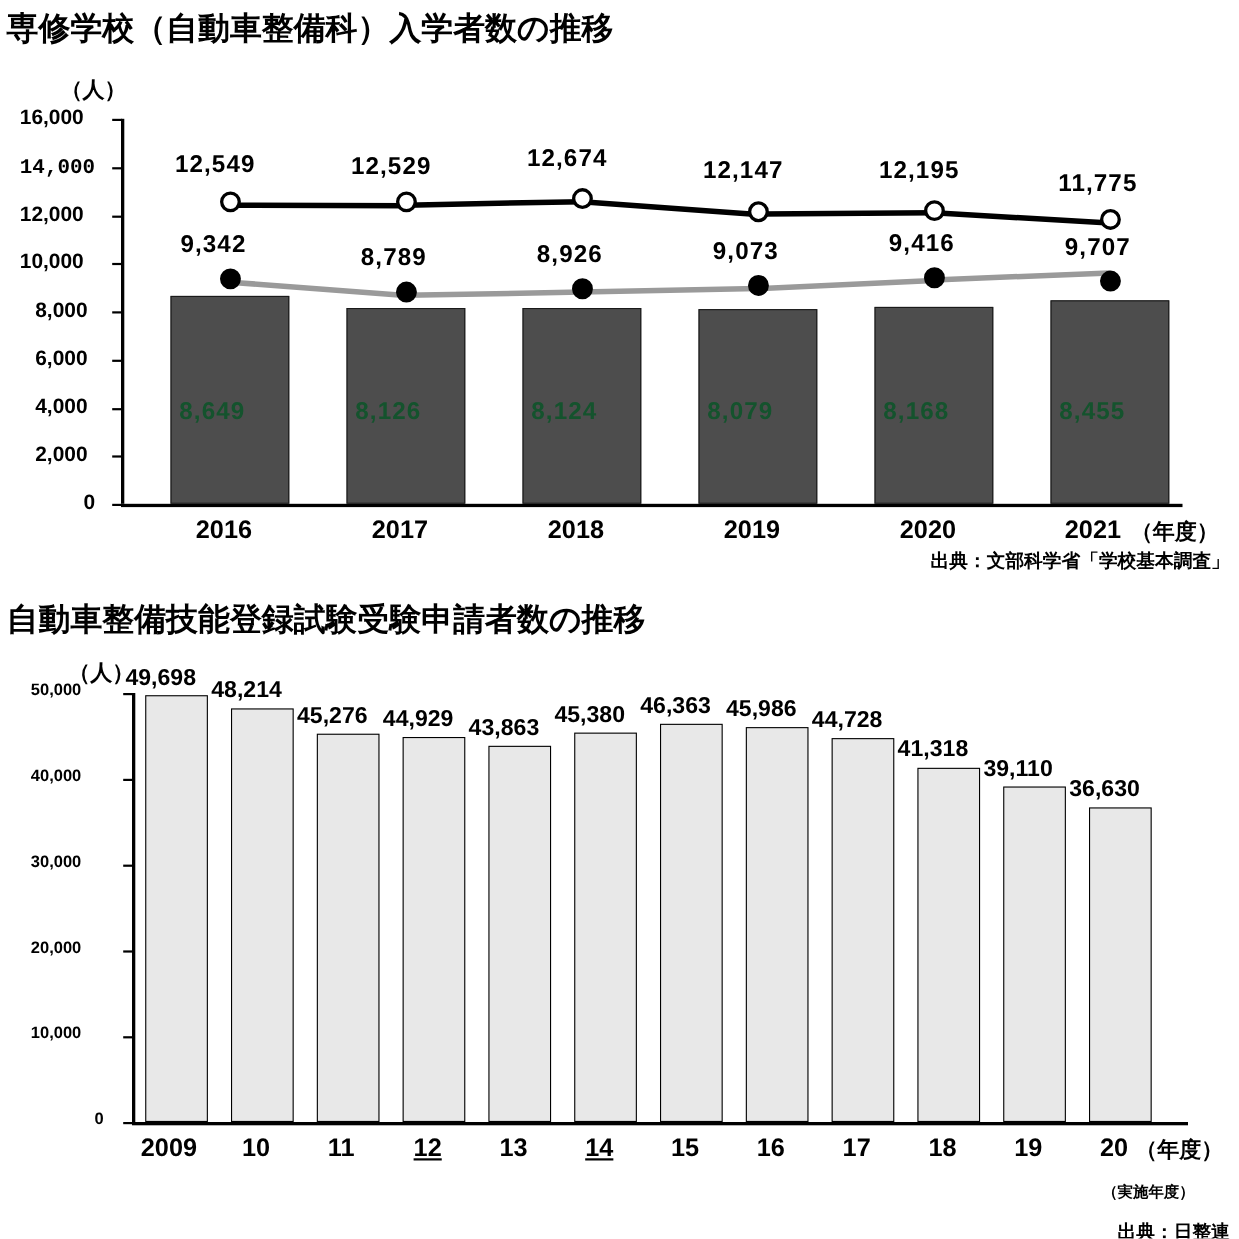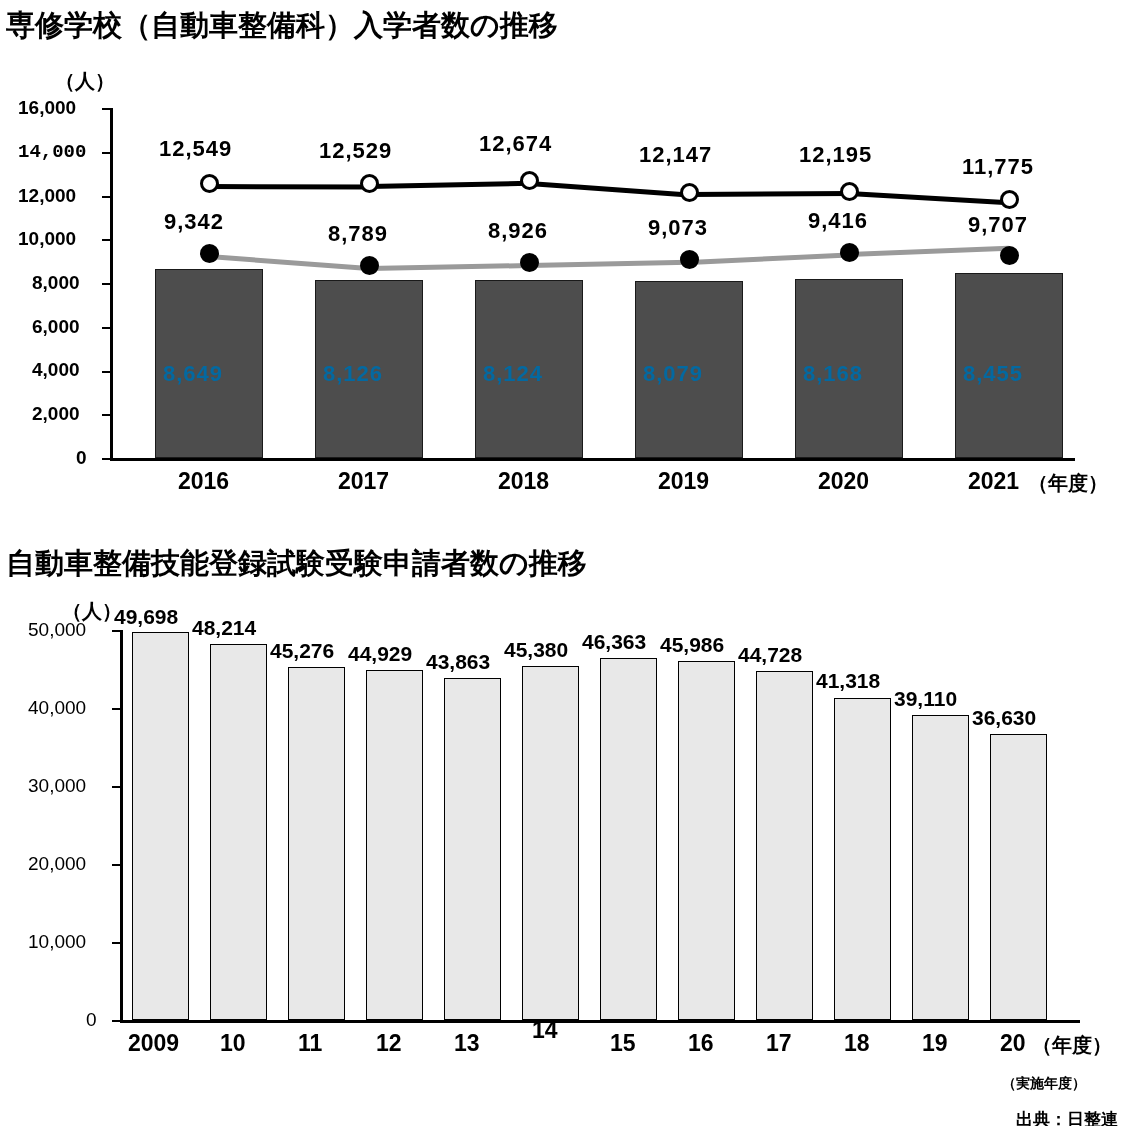--- a/index.html
+++ b/index.html
@@ -40,39 +40,39 @@
 
   
   #c1-plot{position:absolute;left:110px;top:108px;width:965px;height:350px;}
   #c1-plot .axis-y{position:absolute;left:0;top:0;width:3px;height:350px;background:#000;}
   #c1-plot .axis-x{position:absolute;left:0;top:350px;width:965px;height:3px;background:#000;}
   .ytick{position:absolute;left:-8px;width:9px;height:2px;background:#000;}
   .c1-ylab{position:absolute;font-size:19px;font-weight:bold;white-space:nowrap;}
 
   .bar{position:absolute;bottom:0;background:#4d4d4d;border:1px solid #1a1a1a;box-sizing:border-box;}
   .bar-val{
-    position:absolute;font-size:22px;font-weight:bold;color:#0369a1;white-space:nowrap;
+    position:absolute;font-size:22px;font-weight:bold;color:#14532d;white-space:nowrap;
     letter-spacing:1px;
   }
   .pt{position:absolute;width:19px;height:19px;border-radius:50%;box-sizing:border-box;}
   .pt-white{background:#fff;border:3px solid #000;}
   .pt-black{background:#000;border:3px solid #000;}
   .seg{position:absolute;height:5px;transform-origin:0 50%;}
   .dlabel{position:absolute;font-size:22px;font-weight:bold;white-space:nowrap;letter-spacing:1px;}
   .xlab{position:absolute;font-size:23px;font-weight:bold;white-space:nowrap;}
   #c1-source{position:absolute;right:8px;top:498px;}
 
   
   #chart2{position:absolute;left:0;top:540px;width:1126px;height:586px;}
   #c2-title{position:absolute;left:6px;top:4px;}
   #c2-unit{position:absolute;left:62px;top:58px;}
   #c2-plot{position:absolute;left:120px;top:90px;width:960px;height:390px;}
   #c2-plot .axis-y{position:absolute;left:0;top:0;width:3px;height:390px;background:#000;}
   #c2-plot .axis-x{position:absolute;left:0;top:390px;width:960px;height:3px;background:#000;}
-  .c2-ylab{position:absolute;font-size:19px;font-weight:normal;white-space:nowrap;}
+  .c2-ylab{position:absolute;font-size:15px;font-weight:bold;white-space:nowrap;}
   .bar2{position:absolute;bottom:0;background:#e8e8e8;border:1px solid #000;box-sizing:border-box;}
   .bar2-val{position:absolute;font-size:21px;font-weight:bold;white-space:nowrap;letter-spacing:0px;}
   .xlab2{position:absolute;font-size:23px;font-weight:bold;white-space:nowrap;}
   #c2-sub{position:absolute;right:40px;top:535px;font-size:14px;font-weight:bold;white-space:nowrap;}
   #c2-source{position:absolute;right:8px;top:568px;}
 </style>
 </head>
 <body>
 
 <div class="page">
@@ -163,20 +163,21 @@
 
       <div class="xlab" style="left:68px;top:360px;">2016</div>
       <div class="xlab" style="left:228px;top:360px;">2017</div>
       <div class="xlab" style="left:388px;top:360px;">2018</div>
       <div class="xlab" style="left:548px;top:360px;">2019</div>
       <div class="xlab" style="left:708px;top:360px;">2020</div>
       <div class="xlab" style="left:858px;top:360px;">2021</div>
       <div class="xlab" style="left:918px;top:362px;font-size:20px;">（年度）</div>
     </div>
 
+    <div id="c1-source" class="source">出典：文部科学省「学校基本調査」</div>
   </div>
 
   <div id="chart2">
 
     <div id="c2-title" class="title">自動車整備技能登録試験受験申請者数の推移</div>
     <div id="c2-unit" class="unit">（人）</div>
 
     <div id="c2-plot">
       <div class="axis-y"></div>
       <div class="axis-x"></div>
@@ -217,23 +218,23 @@
       <div class="bar2-val" style="left:462px;top:0px;">46,363</div>
       <div class="bar2-val" style="left:540px;top:3px;">45,986</div>
       <div class="bar2-val" style="left:618px;top:13px;">44,728</div>
       <div class="bar2-val" style="left:696px;top:39px;">41,318</div>
       <div class="bar2-val" style="left:774px;top:57px;">39,110</div>
       <div class="bar2-val" style="left:852px;top:76px;">36,630</div>
 
       <div class="xlab2" style="left:8px;top:400px;">2009</div>
       <div class="xlab2" style="left:100px;top:400px;">10</div>
       <div class="xlab2" style="left:178px;top:400px;">11</div>
-      <div class="xlab2" style="left:256px;top:400px;">12</div>
+      <div class="xlab2" style="left:256px;top:400px;text-decoration:underline;">12</div>
       <div class="xlab2" style="left:334px;top:400px;">13</div>
-      <div class="xlab2" style="left:412px;top:387px;">14</div>
+      <div class="xlab2" style="left:412px;top:400px;text-decoration:underline;">14</div>
       <div class="xlab2" style="left:490px;top:400px;">15</div>
       <div class="xlab2" style="left:568px;top:400px;">16</div>
       <div class="xlab2" style="left:646px;top:400px;">17</div>
       <div class="xlab2" style="left:724px;top:400px;">18</div>
       <div class="xlab2" style="left:802px;top:400px;">19</div>
       <div class="xlab2" style="left:880px;top:400px;">20</div>
       <div class="xlab2" style="left:912px;top:402px;font-size:20px;">（年度）</div>
     </div>
 
     <div id="c2-sub">（実施年度）</div>

